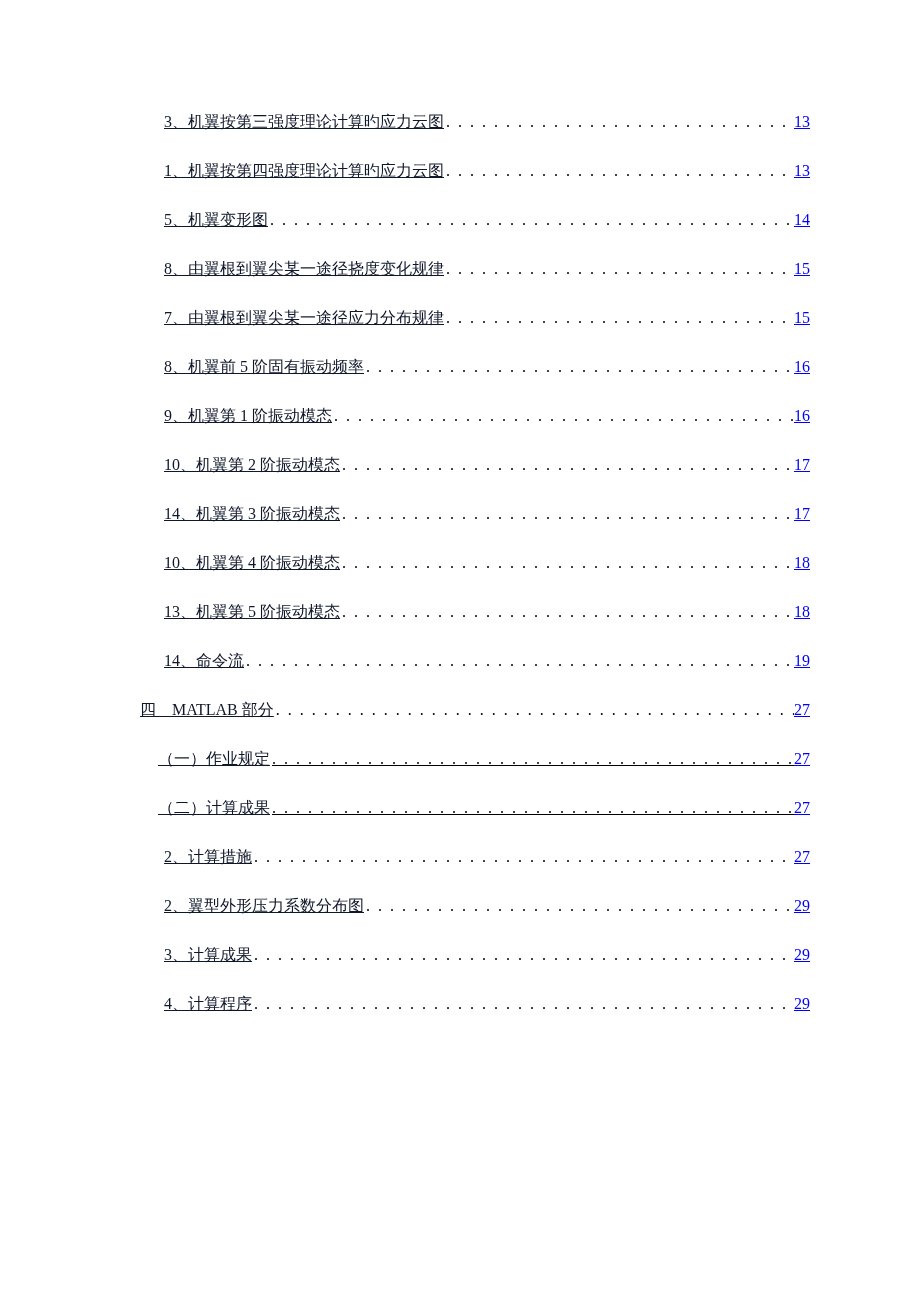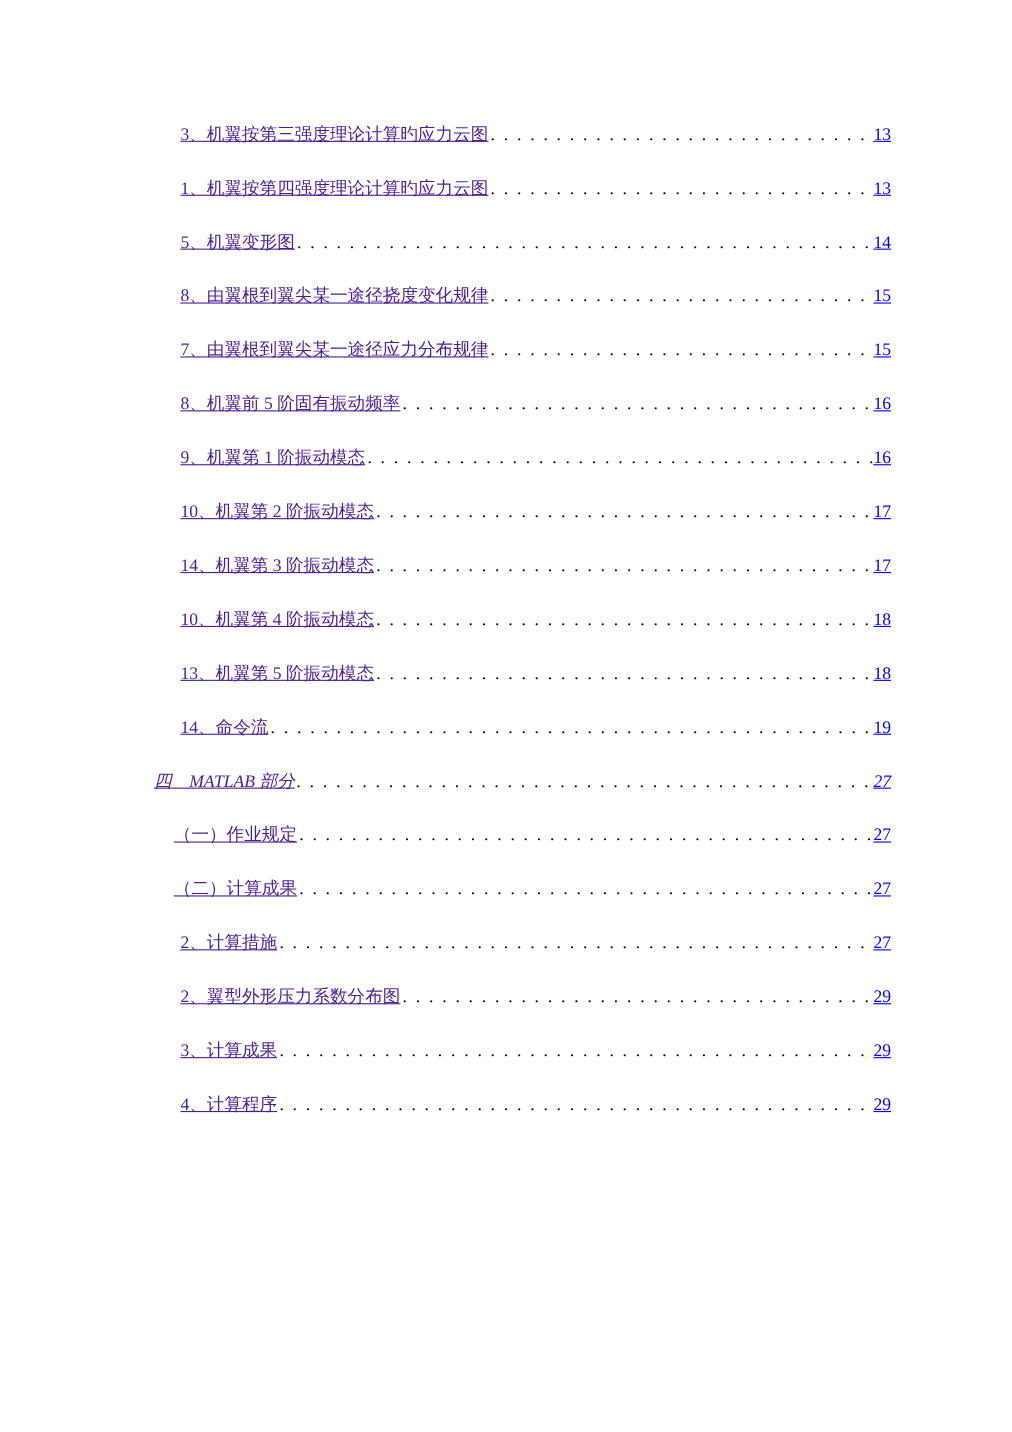--- a/index.html
+++ b/index.html
@@ -22,26 +22,27 @@
       display: flex;
       align-items: baseline;
       margin-bottom: 28px;
       white-space: nowrap;
     }
     .level-3 {
       padding-left: 24px;
     }
     .level-2 {
       padding-left: 18px;
+      text-decoration: underline;
     }
     .level-1 {
       padding-left: 0px;
     }
     .toc-text {
-      color: #4c1d95;
+      color: #0f172a;
       text-decoration: underline;
       flex-shrink: 0;
     }
     .toc-dots {
       flex: 1;
       overflow: hidden;
       letter-spacing: 2px;
       color: #000;
       padding: 0 2px;
     }
@@ -49,21 +50,20 @@
       content: ". . . . . . . . . . . . . . . . . . . . . . . . . . . . . . . . . . . . . . . . . . . . . . . . . . . . . . . . . . . . . . . . . . . . . . . . . . . . . . . . . . . . . . . . . . . . . . . . . . . .";
     }
     .toc-page {
       color: #0000ff;
       text-decoration: underline;
       flex-shrink: 0;
       text-align: center;
     }
     .section-gap {
       margin-top: 12px;
-      font-style: italic;
     }
   </style>
 </head>
 <body>
 
 <div id="toc-container">
     <div class="toc-line level-3">
       <a class="toc-text">3、机翼按第三强度理论计算旳应力云图</a>
       <span class="toc-dots"></span>
       <a class="toc-page">13</a>

